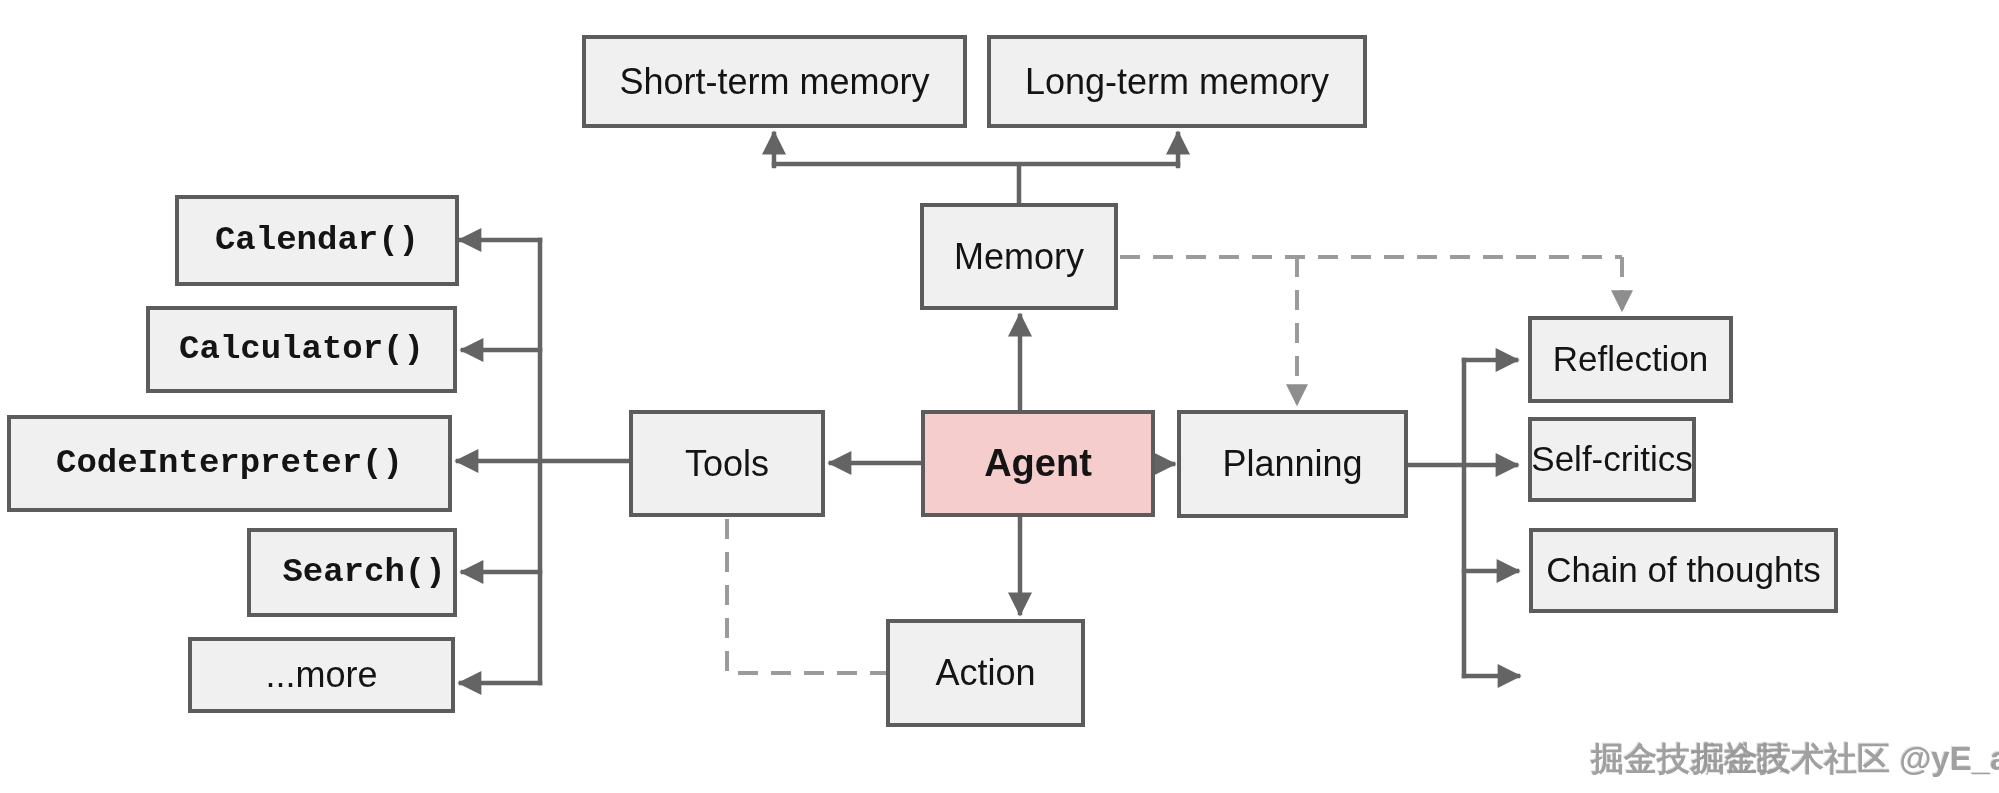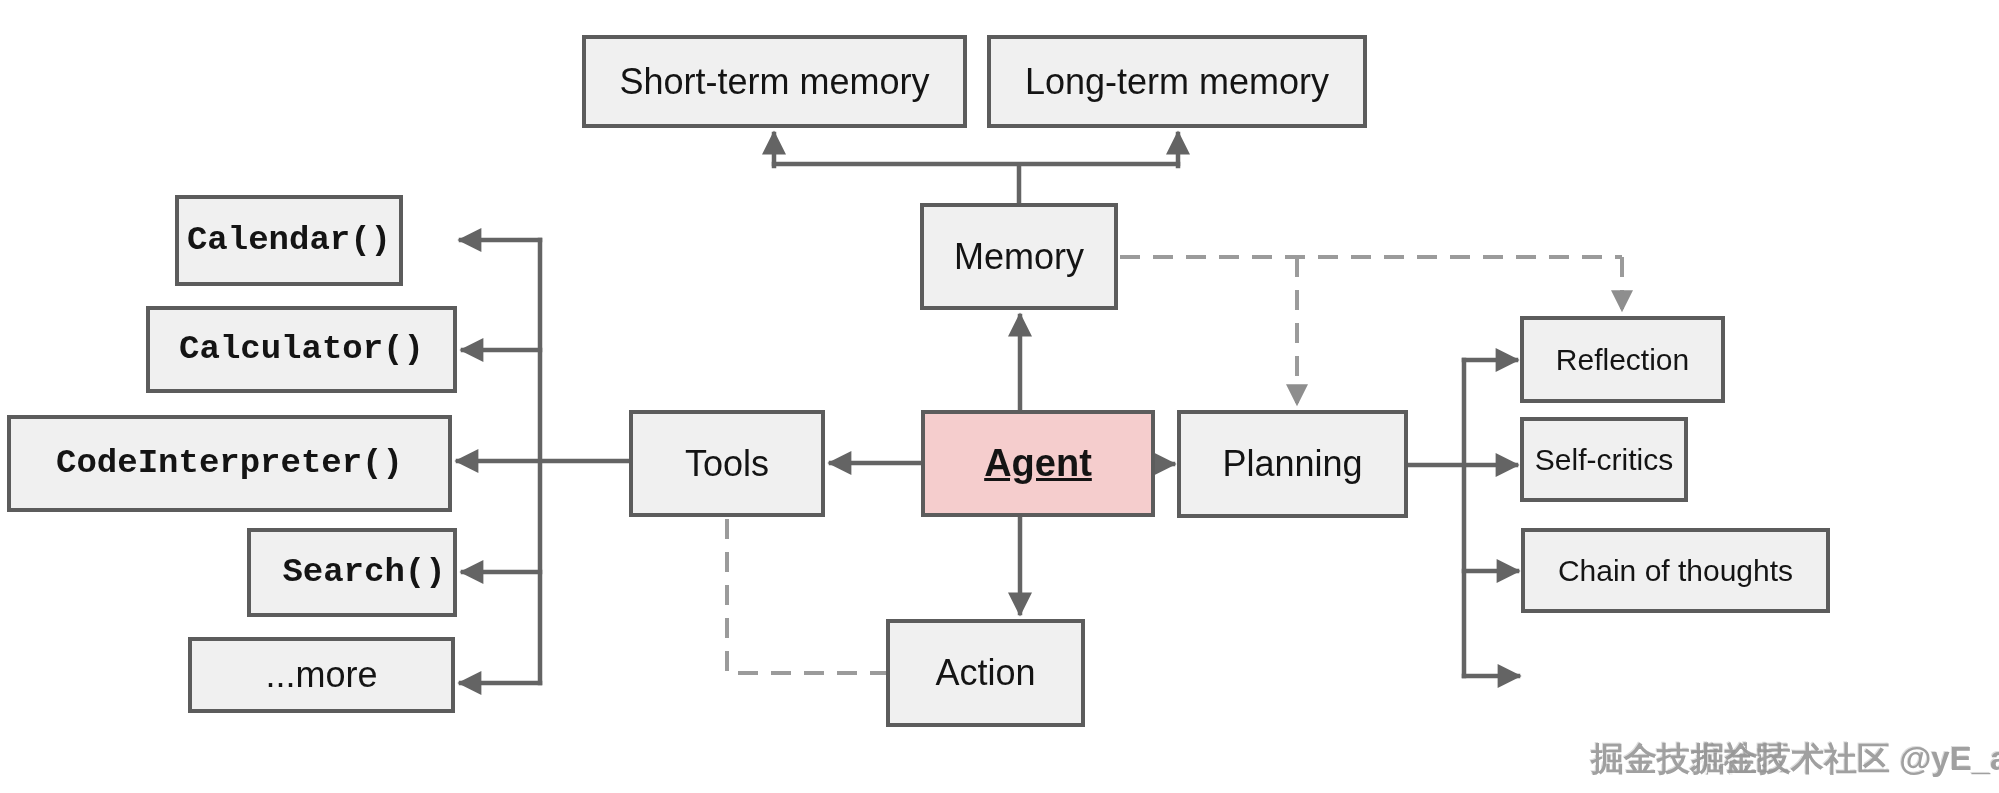--- a/index.html
+++ b/index.html
@@ -6,21 +6,21 @@
   .canvas{position:relative;width:1999px;height:793px;background:#ffffff;overflow:hidden;
           font-family:"Liberation Sans",sans-serif;}
   svg.edges{position:absolute;left:0;top:0;width:1999px;height:793px;}
   .edge{stroke:var(--line,#646464);stroke-width:4.5;fill:none;stroke-linecap:square;}
   .edge-dashed{stroke:var(--dashed-line,#9b9b9b);stroke-width:4;fill:none;stroke-dasharray:20 13;stroke-linecap:butt;}
   #arr path{fill:var(--line,#646464);}
   #arrd path{fill:var(--dashed-arrow,#8e8e8e);}
   .node{position:absolute;background:var(--box-fill,#f0f0f0);border:4px solid var(--box-border,#5c5c5c);
         box-sizing:border-box;display:flex;align-items:center;justify-content:center;
         font:400 36px/1.1 "Liberation Sans",sans-serif;color:var(--text,#141414);white-space:nowrap;}
-  .node.sm{font-size:30px;}
+  .node.sm{font-size:35px;margin-left:8px;}
   .node.mono{font-family:"Liberation Mono","DejaVu Sans Mono",monospace;font-weight:700;font-size:34px;}
   .node.accent{background:var(--agent-fill,#f5cdcd);font-weight:700;font-size:38px;}
   .watermark{position:absolute;left:1591px;top:739px;width:408px;height:48px;
              font:700 33px/1.2 "Liberation Sans",sans-serif;}
   .watermark span{position:absolute;top:0;white-space:nowrap;color:#989898;opacity:.92;
                   text-shadow:2px 2px 0 rgba(255,255,255,.95),-1px -1px 0 rgba(150,150,150,.35);}
   .watermark .wm2{left:101px;}
 </style>
 </head>
 <body>
@@ -62,30 +62,30 @@
     <path class="edge-dashed" d="M1120 257 L1622 257"></path>
     <path class="edge-dashed" d="M1297 257 L1297 403" marker-end="url(#arrd)"></path>
     <path class="edge-dashed" d="M1622 257 L1622 309" marker-end="url(#arrd)"></path>
     <path class="edge-dashed" d="M727 519 L727 673 L911 673" marker-end="url(#arrd)"></path>
   </svg>
 
   <div class="node" style="left:582px;top:35px;width:385px;height:93px;">Short-term memory</div>
   <div class="node" style="left:987px;top:35px;width:380px;height:93px;">Long-term memory</div>
 
   <div class="node" style="left:920px;top:203px;width:198px;height:107px;">Memory</div>
-  <div class="node accent" style="left:921px;top:410px;width:234px;height:107px;text-decoration:underline;">Agent</div>
+  <div class="node accent" style="left:921px;top:410px;width:234px;height:107px;">Agent</div>
   <div class="node" style="left:629px;top:410px;width:196px;height:107px;">Tools</div>
   <div class="node" style="left:886px;top:619px;width:199px;height:108px;">Action</div>
   <div class="node" style="left:1177px;top:410px;width:231px;height:108px;">Planning</div>
 
   <div class="node sm" style="left:1520px;top:316px;width:205px;height:87px;">Reflection</div>
   <div class="node sm" style="left:1520px;top:417px;width:168px;height:85px;">Self-critics</div>
   <div class="node sm" style="left:1521px;top:528px;width:309px;height:85px;">Chain of thoughts</div>
 
-  <div class="node mono" style="left:175px;top:195px;width:228px;height:91px;">Calendar()</div>
+  <div class="node mono" style="left:175px;top:195px;width:284px;height:91px;">Calendar()</div>
   <div class="node mono" style="left:146px;top:306px;width:311px;height:87px;">Calculator()</div>
   <div class="node mono" style="left:7px;top:415px;width:445px;height:97px;">CodeInterpreter()</div>
   <div class="node mono" style="left:247px;top:528px;width:210px;height:89px;padding-left:24px;">Search()</div>
   <div class="node" style="left:188px;top:637px;width:267px;height:76px;">...more</div>
 
   <div class="watermark">
     <span class="wm1">掘金技术社区</span>
     <span class="wm2">掘金技术社区 @yE_a00</span>
   </div>
 

